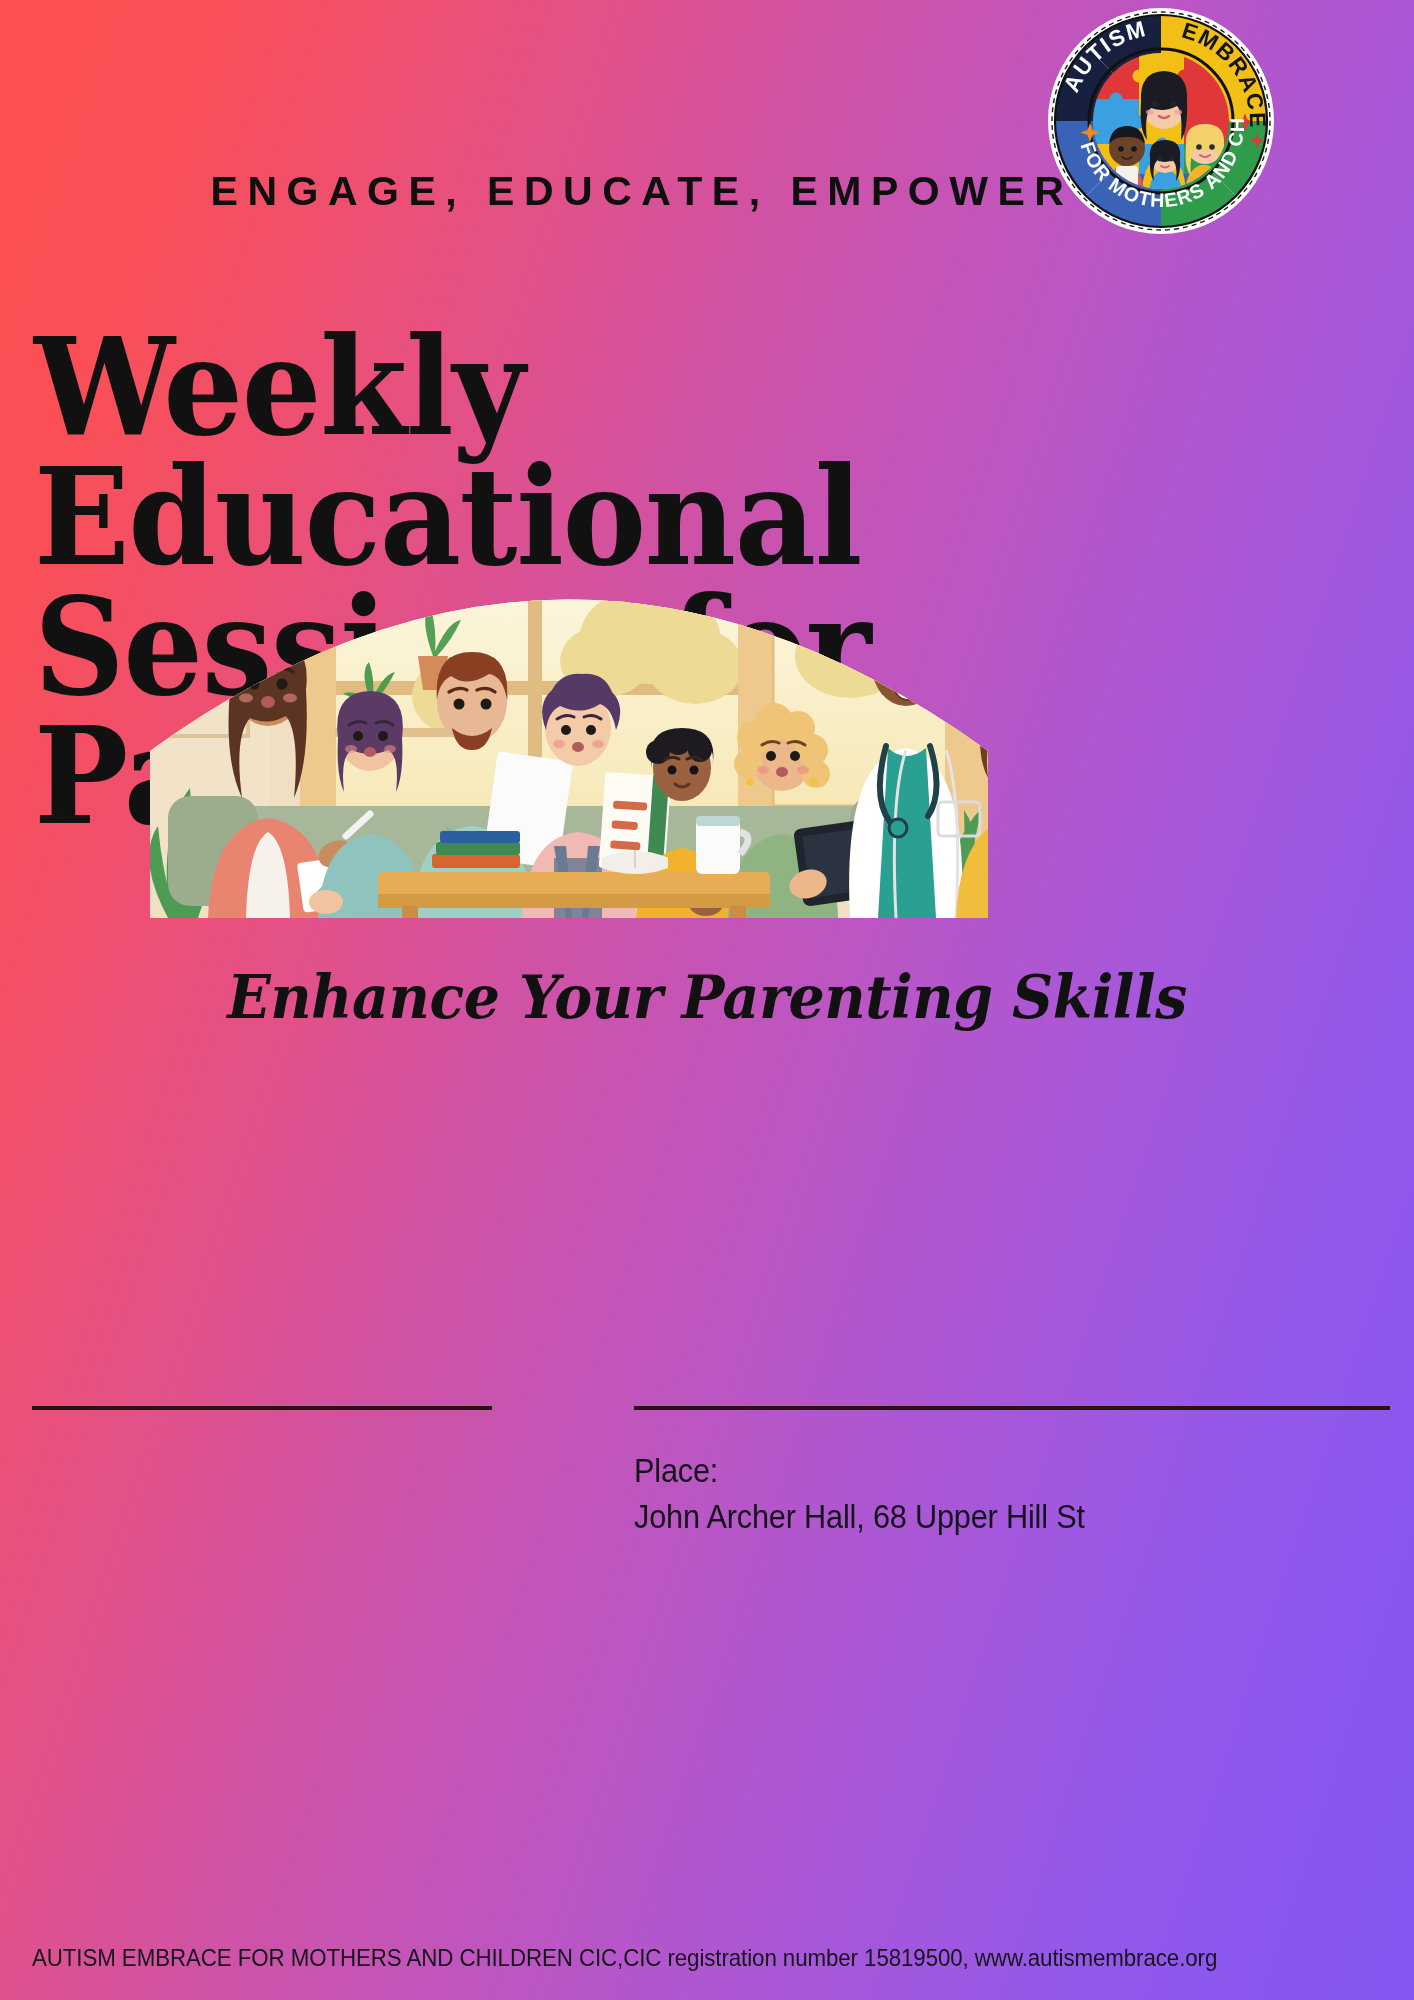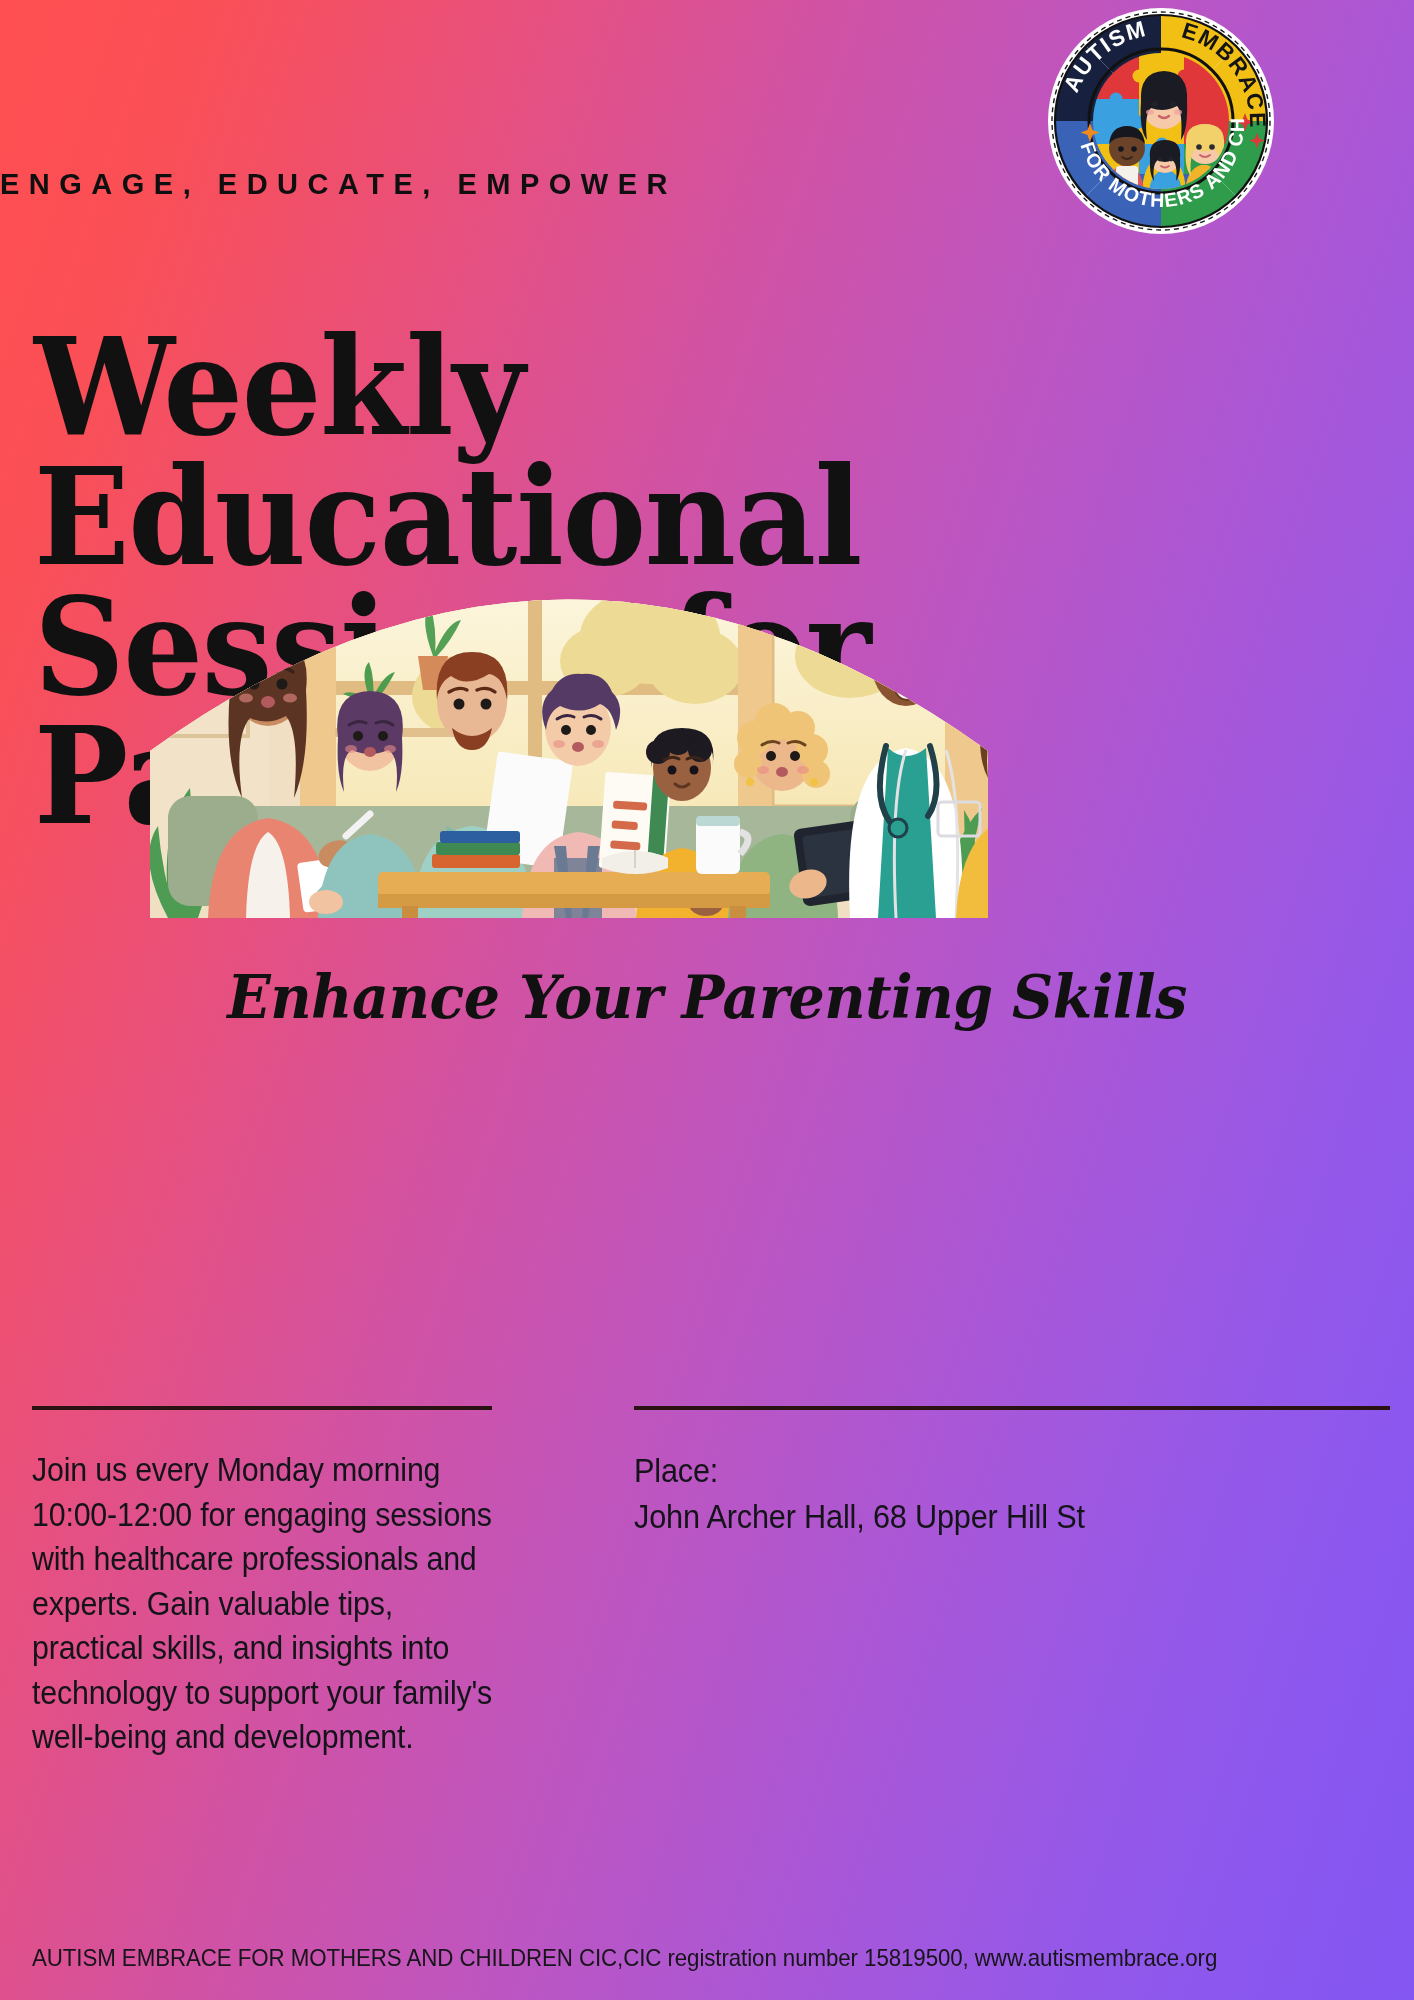--- a/index.html
+++ b/index.html
@@ -30,24 +30,24 @@
     left:1046px; top:6px;
     width:230px; height:230px;
   }
   .logo-svg{width:230px;height:230px;display:block;}
 
   
   .kicker{
     position:absolute;
     left:0; right:0;
     top:168px;
-    text-align:left;
+    text-align:center;
     color:#0f0f10;
     font-family:"Liberation Sans", sans-serif;
-    font-size:29px;
+    font-size:41px;
     font-weight:700;
     letter-spacing:9.5px;
     padding-right:130px;
     box-sizing:border-box;
   }
 
   
   .headline{
     position:absolute;
     left:34px;
@@ -518,23 +518,20 @@
         </g>
       </g>
     </svg>
   </div>
 
   <div class="subtitle">Enhance Your Parenting Skills</div>
 
   <div class="rule left"></div>
   <div class="rule right"></div>
 
-  <div class="col-left">
-    <div class="body-text">Join us every Monday morning 10:00-12:00 for engaging sessions with healthcare professionals and experts. Gain valuable tips, practical skills, and insights into technology to support your family's well-being and development.</div>
-  </div>
 
   <div class="col-right">
     <span class="place-label">Place:</span>
     <span class="place-value">John Archer Hall, 68 Upper Hill St</span>
   </div>
 
   <div class="footer">AUTISM EMBRACE FOR MOTHERS AND CHILDREN CIC,CIC registration number 15819500, www.autismembrace.org</div>
 
 </div>
 

